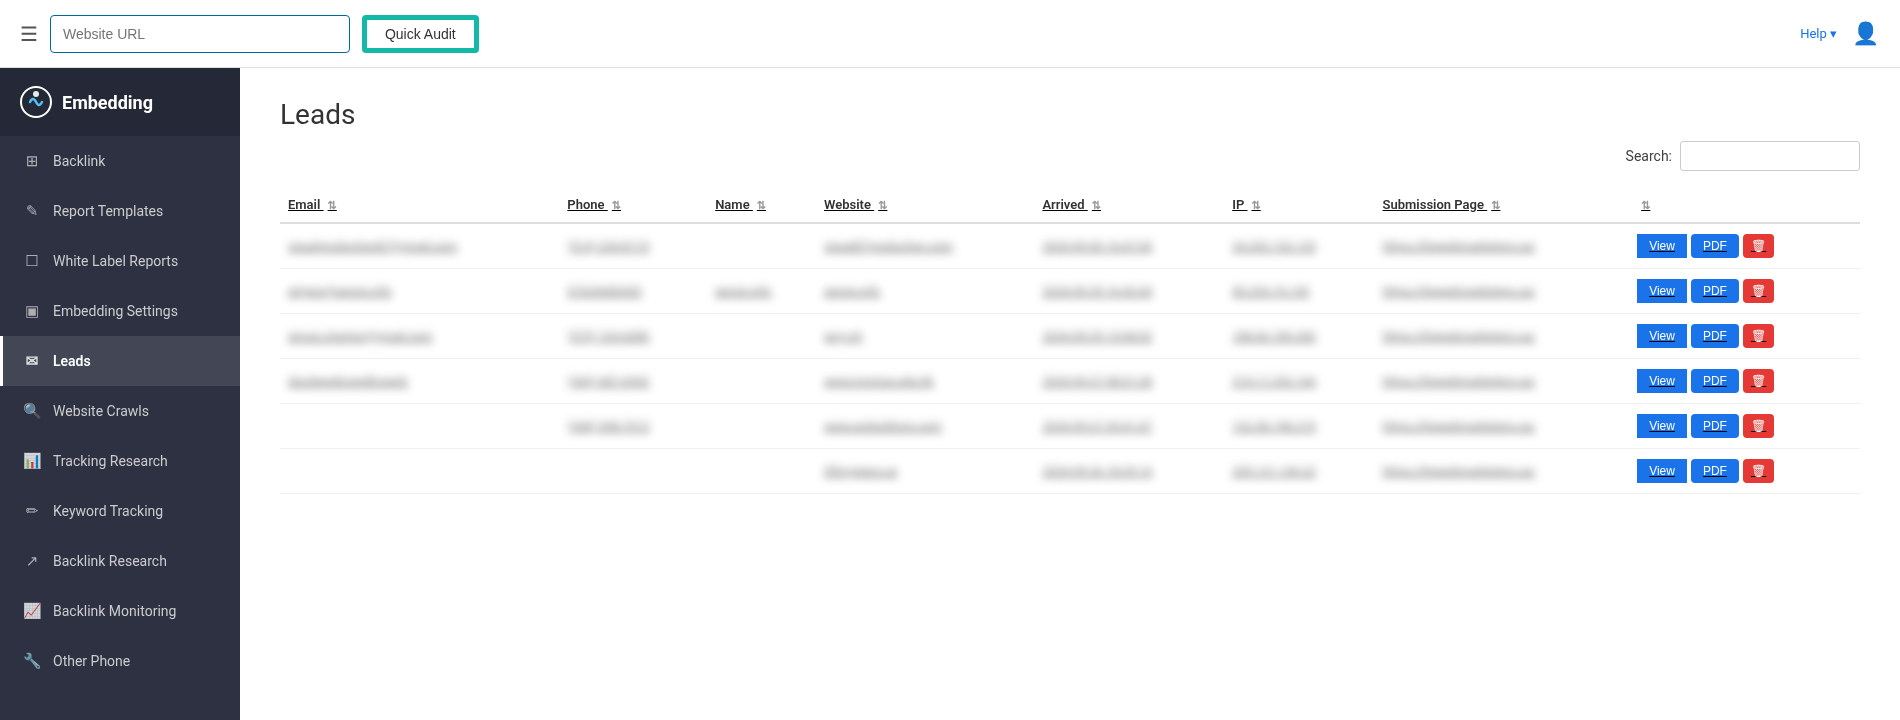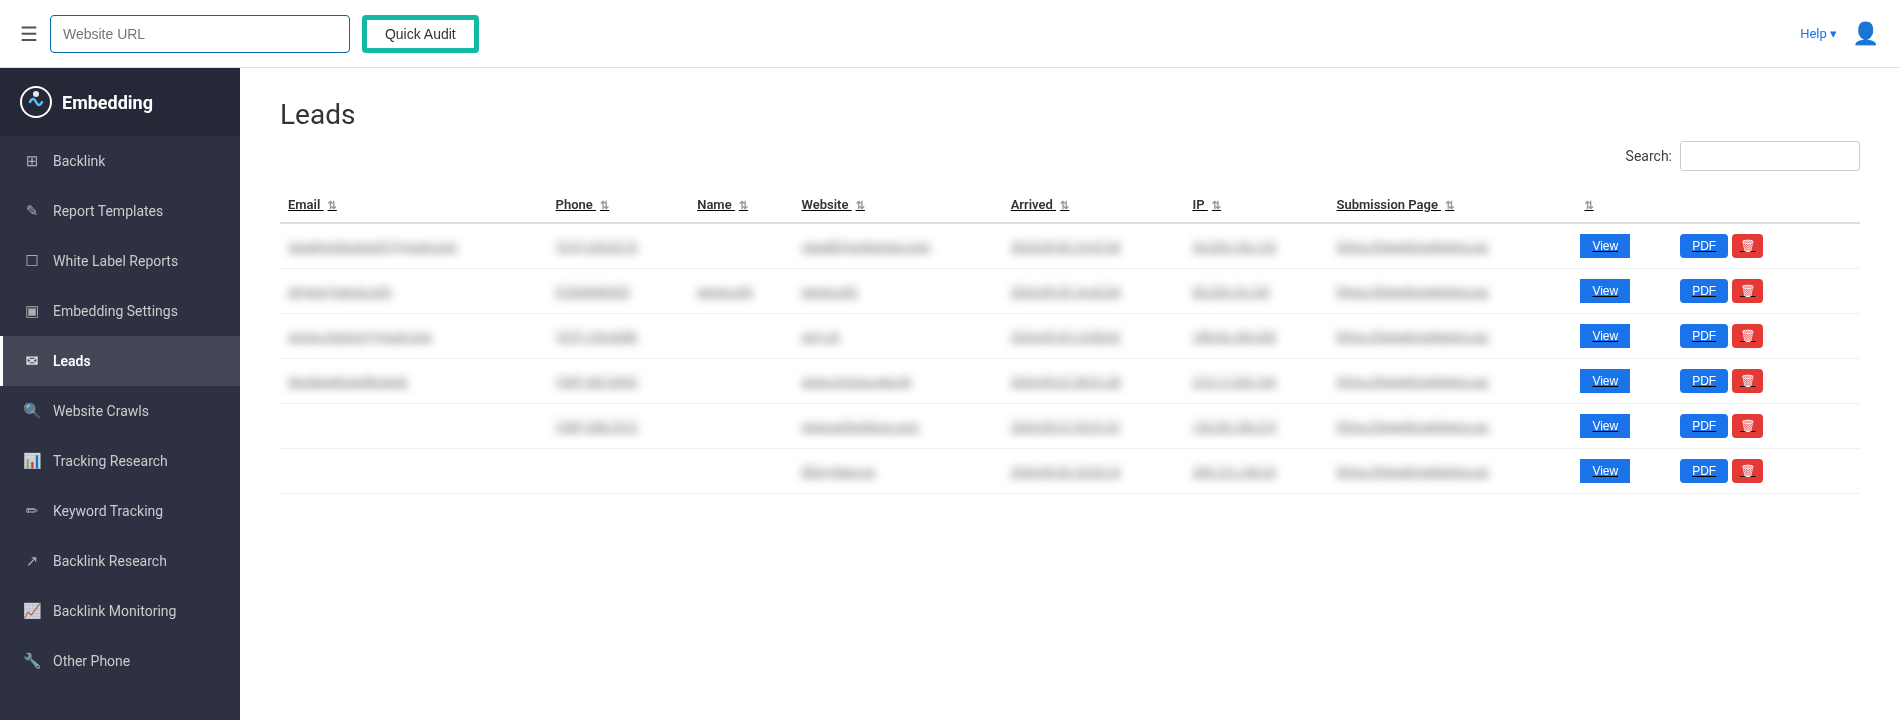--- a/index.html
+++ b/index.html
@@ -63,21 +63,21 @@
     thead th {
       text-align: left; padding: 10px 8px; font-weight: 600; color: #333;
       border-bottom: 2px solid #ddd; white-space: nowrap;
     }
     thead th .sort-icon { color: #999; font-size: 11px; margin-left: 4px; }
     tbody tr { border-bottom: 1px solid #f0f0f0; }
     tbody td { padding: 10px 8px; color: #888; font-size: 12px; vertical-align: middle; }
     .blurred { filter: blur(4px); user-select: none; }
     .action-cell { display: flex; gap: 4px; align-items: center; }
     .btn-view { background: #1a73e8; color: #fff; border: none; border-radius: 0; padding: 5px 12px; font-size: 12px; cursor: pointer; }
-    .btn-pdf { background: #1a73e8; color: #fff; border: none; border-radius: 4px; padding: 5px 12px; font-size: 12px; cursor: pointer; margin-left: 46px; }
+    .btn-pdf { background: #1a73e8; color: #fff; border: none; border-radius: 4px; padding: 5px 12px; font-size: 12px; cursor: pointer; }
     .btn-delete { background: #e53935; color: #fff; border: none; border-radius: 4px; padding: 5px 8px; font-size: 12px; cursor: pointer; }
   </style>
 </head>
 <body>
 
 <div class="topbar">
   <div class="topbar-left">
     <span class="hamburger-icon">☰</span>
     <input class="url-input" type="text" placeholder="Website URL" style="">
     <button class="quick-audit-btn">Quick Audit</button>

